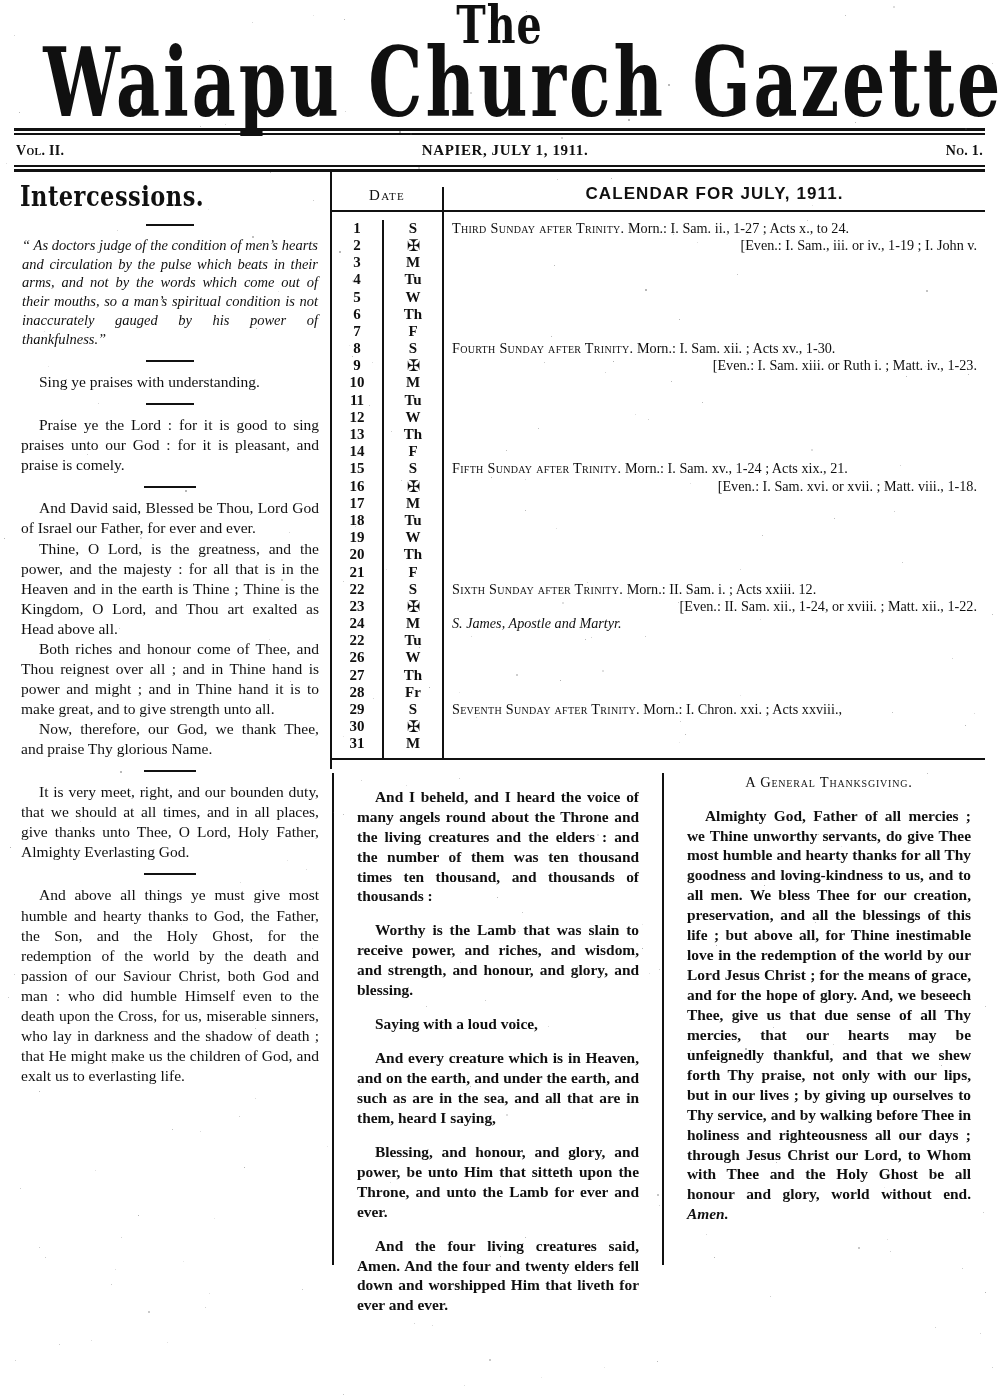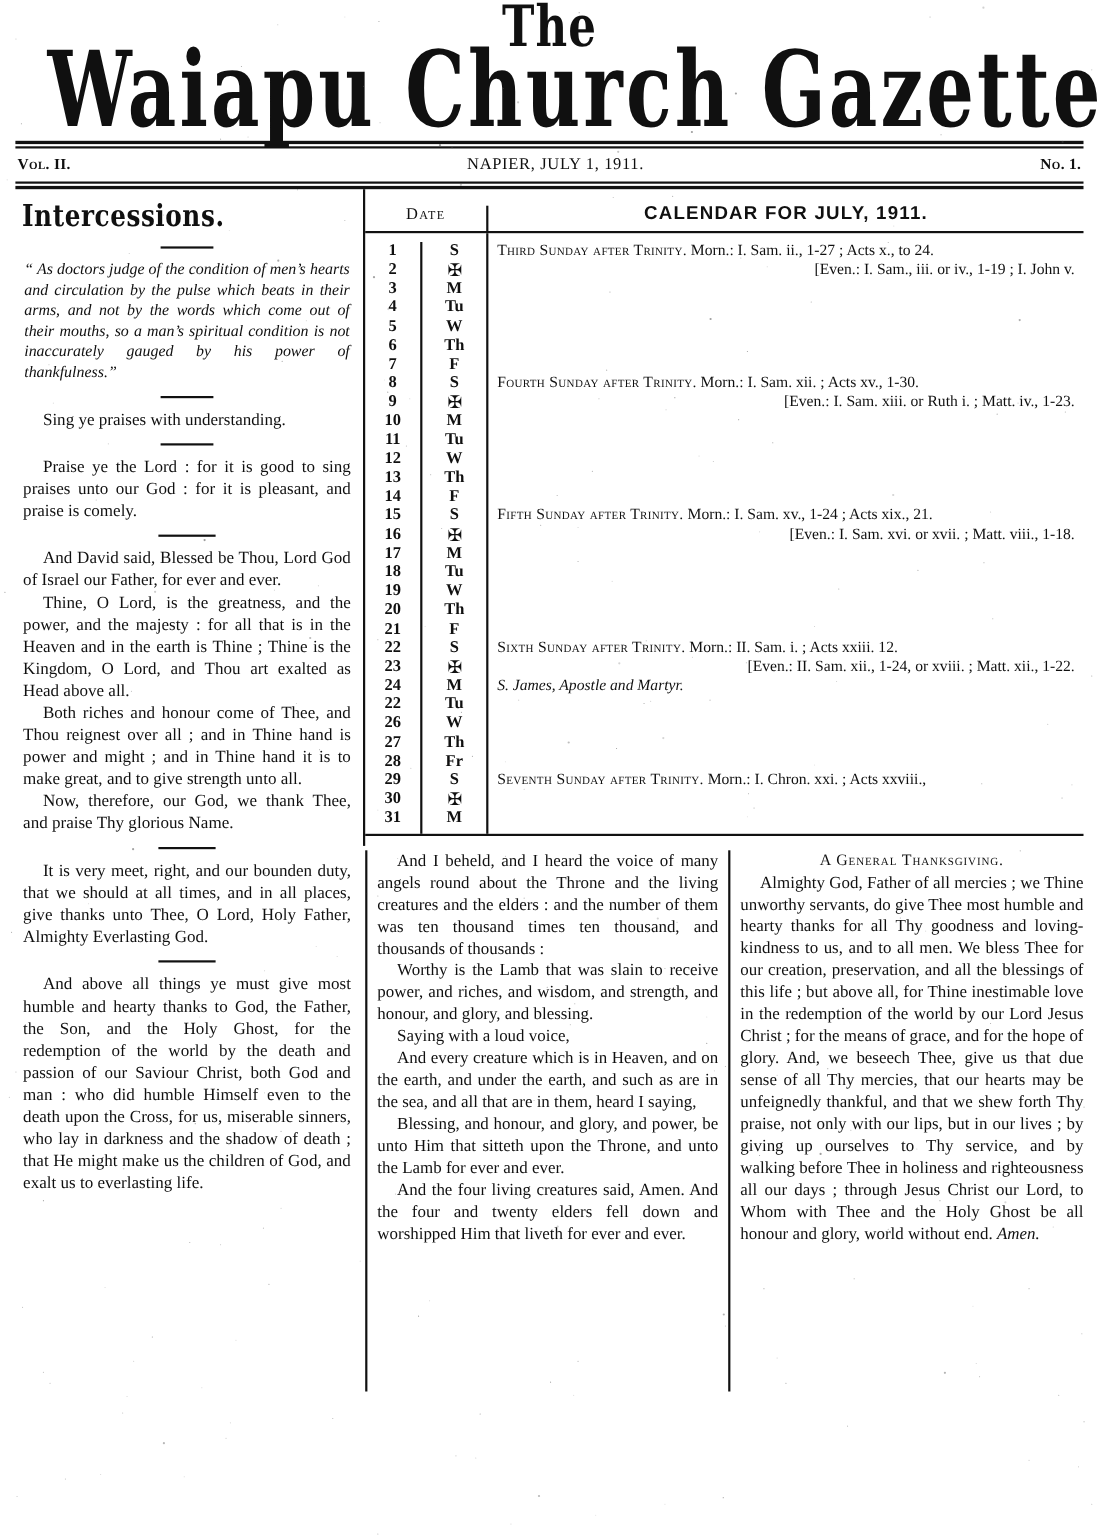--- a/index.html
+++ b/index.html
@@ -68,21 +68,21 @@
   }
   .volline {
     display: flex;
     align-items: baseline;
     justify-content: space-between;
     font-size: 14.5px;
     padding: 7px 2px 6px 2px;
     letter-spacing: 0.3px;
   }
   .volline .center {
-    font-weight: 400;
+    font-weight: 700;
     font-size: 15px;
     letter-spacing: 0.6px;
   }
   .volline .side {
     font-weight: 700;
     font-size: 14px;
     font-variant: small-caps;
   }
   .rule-double2 {
     border-top: 2px solid #111;
@@ -273,23 +273,24 @@
     width: 330px;
     padding: 0 9px;
     border-left: 2px solid #111;
   }
   .lcol.c3 {
     flex: 1;
     padding-left: 9px;
     border-left: 2px solid #111;
   }
   .lcol p {
-    margin: 0;
+    margin: 14px;
     text-align: justify;
     text-indent: 18px;
+    font-weight: bold;
   }
   .colhead {
     text-align: center;
     font-variant: small-caps;
     font-size: 14.5px;
     letter-spacing: 0.8px;
     margin: 0 0 1px 0;
   }
   .amen {
     font-style: italic;

